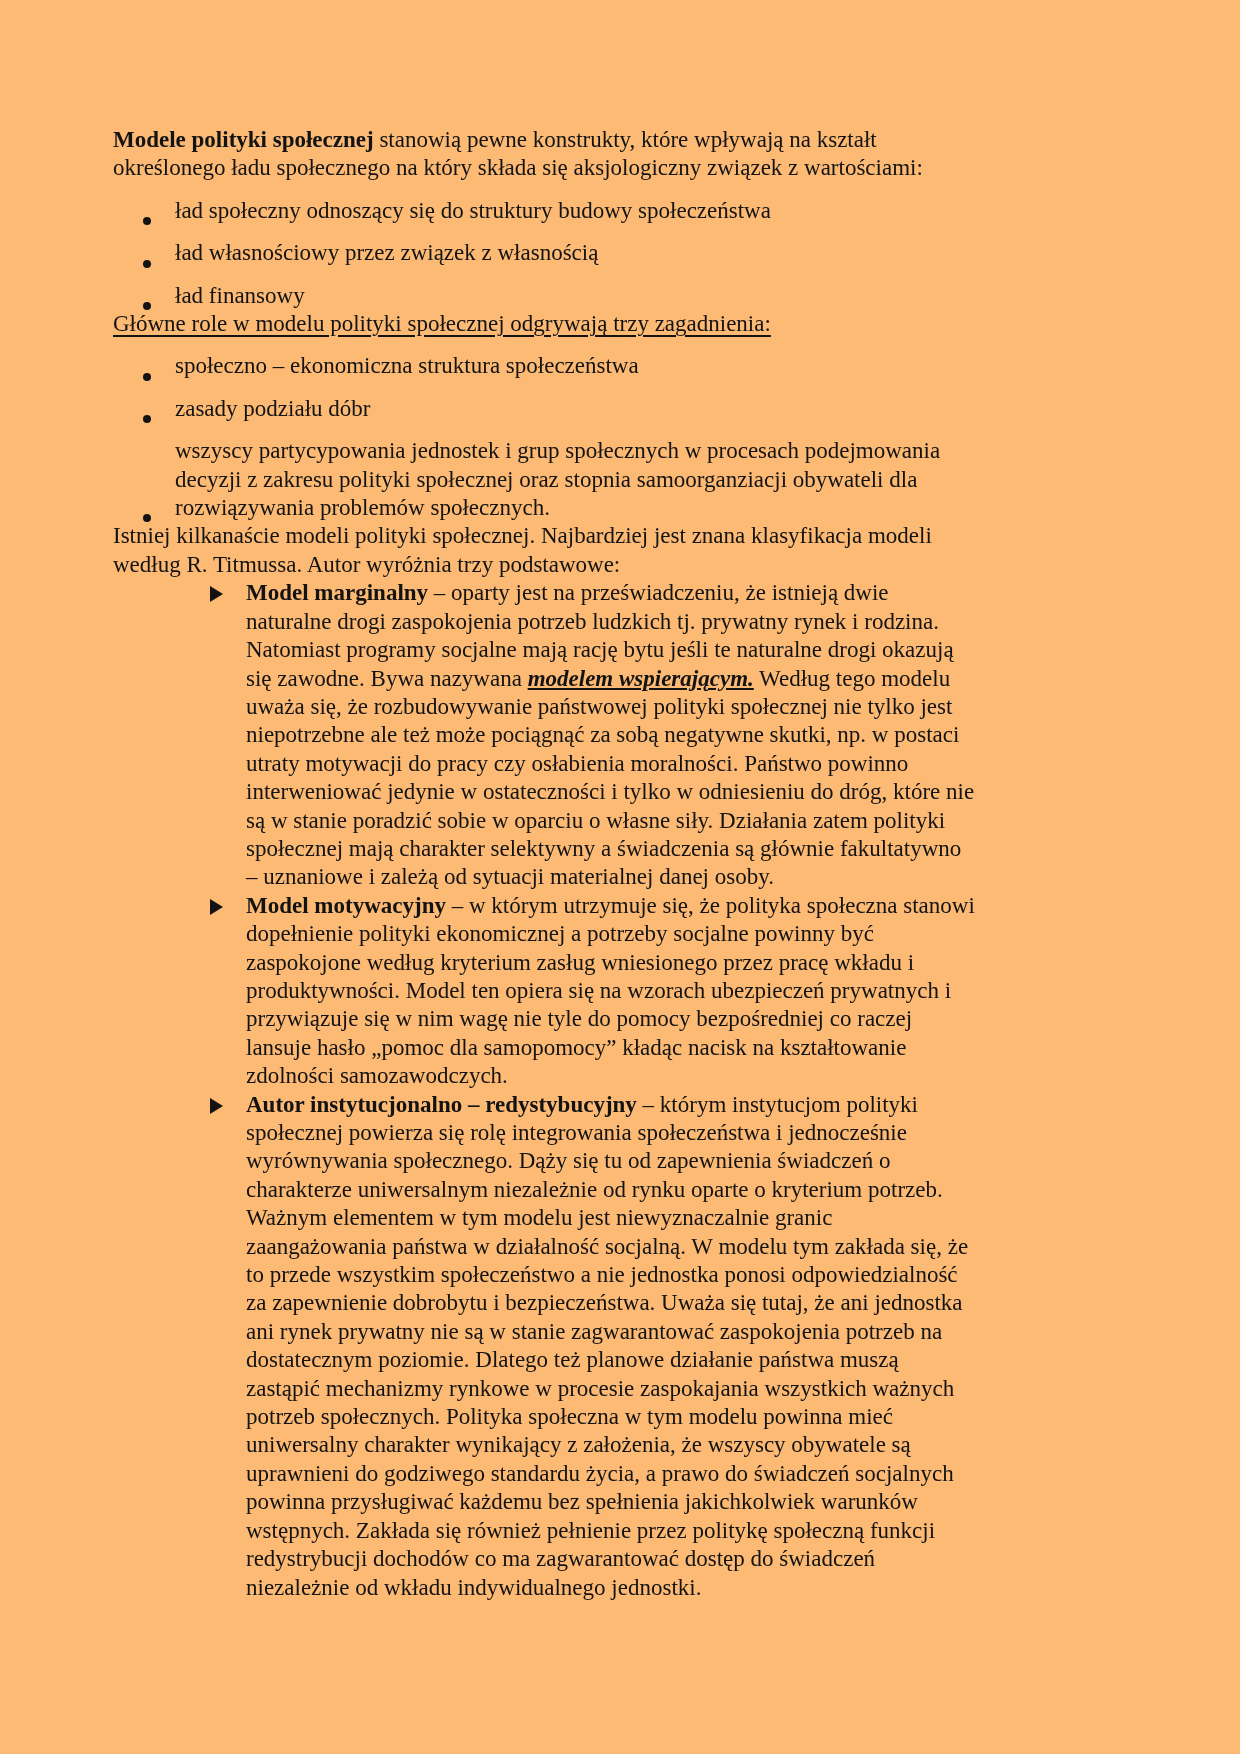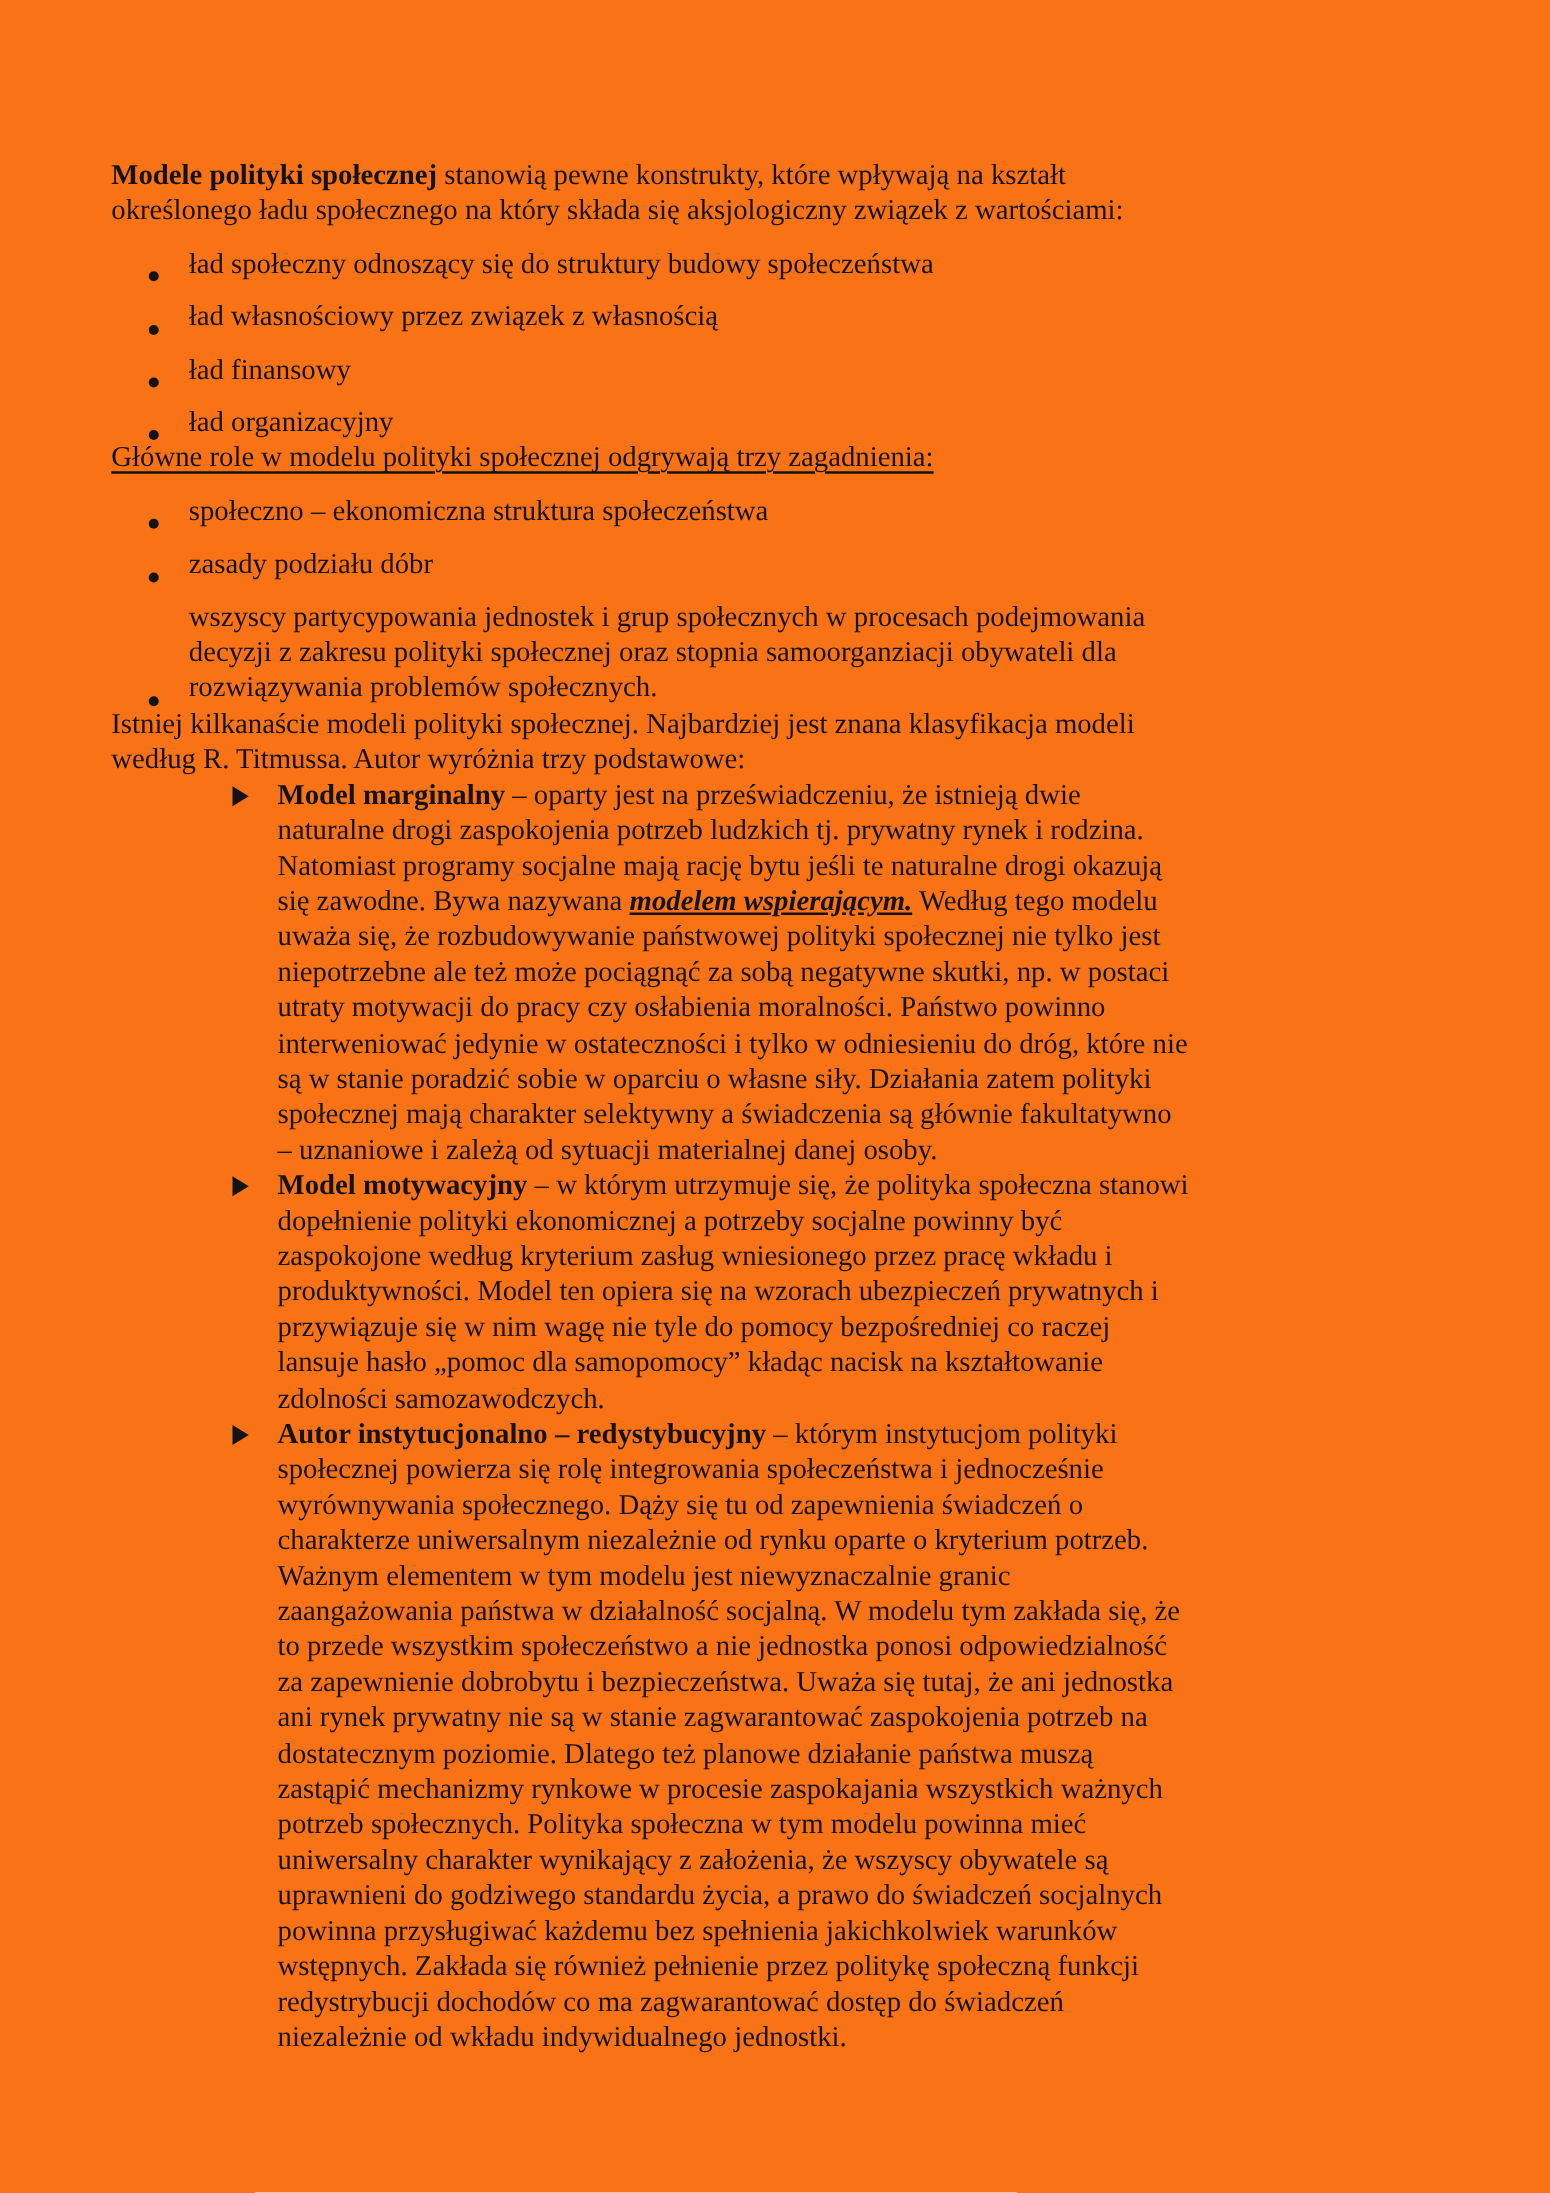--- a/index.html
+++ b/index.html
@@ -5,22 +5,22 @@
   html, body {
     margin: 0;
     padding: 0;
     background: #ffffff;
   }
   .page {
     position: relative;
     width: 1240px;
     height: 1754px;
     box-sizing: border-box;
-    padding: 126px 60px 0 89px;
-    background: #f97316;
+    padding: 126px 60px 0 113px;
+    background: #fdba74;
     color: #131313;
     font-family: "Liberation Serif", "DejaVu Serif", serif;
     font-size: 23px;
     line-height: 28.4px;
     overflow: hidden;
   }
   .para, .heading, .li, .ali { margin: 0; padding: 0; }
   .seg { white-space: pre-line; }
   .para { max-width: 1045px; }
   .heading {
@@ -84,24 +84,20 @@
         <span class="txt seg">ład społeczny odnoszący się do struktury budowy społeczeństwa</span>
       </div>
     <div class="li">
         <span class="bmark"></span>
         <span class="txt seg">ład własnościowy przez związek z własnością</span>
       </div>
     <div class="li">
         <span class="bmark"></span>
         <span class="txt seg">ład finansowy</span>
       </div>
-    <div class="li">
-        <span class="bmark"></span>
-        <span class="txt seg">ład organizacyjny</span>
-      </div>
   </div>
 
   <p class="heading">Główne role w modelu polityki społecznej odgrywają trzy zagadnienia:</p>
 
   <div class="blist">
     <div class="li">
         <span class="bmark"></span>
         <span class="txt seg">społeczno – ekonomiczna struktura społeczeństwa</span>
       </div>
     <div class="li">

